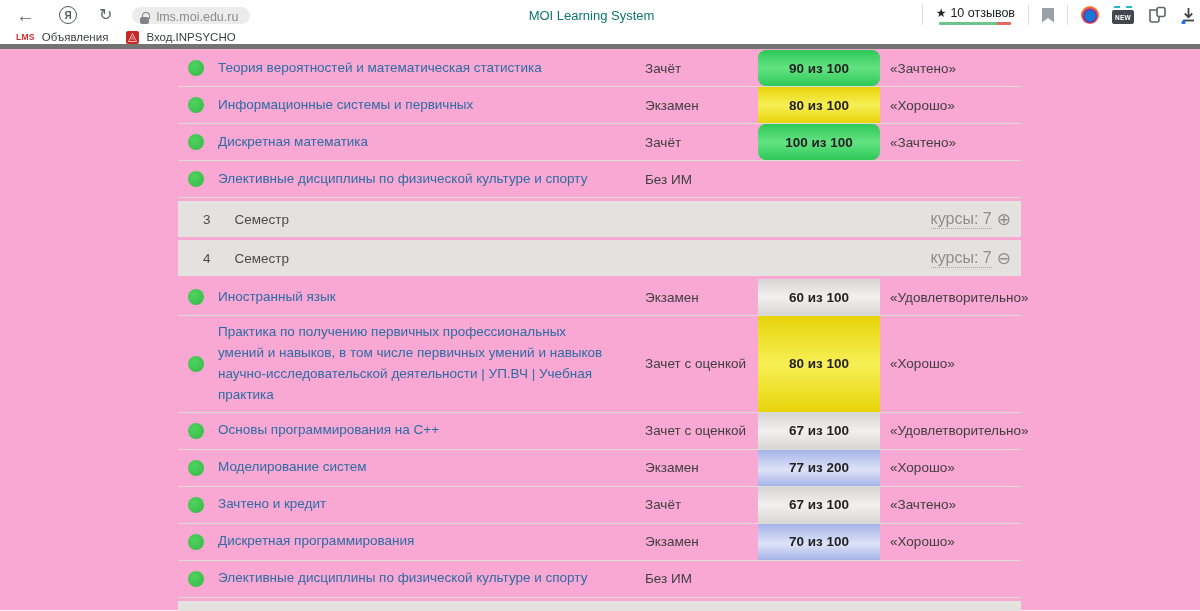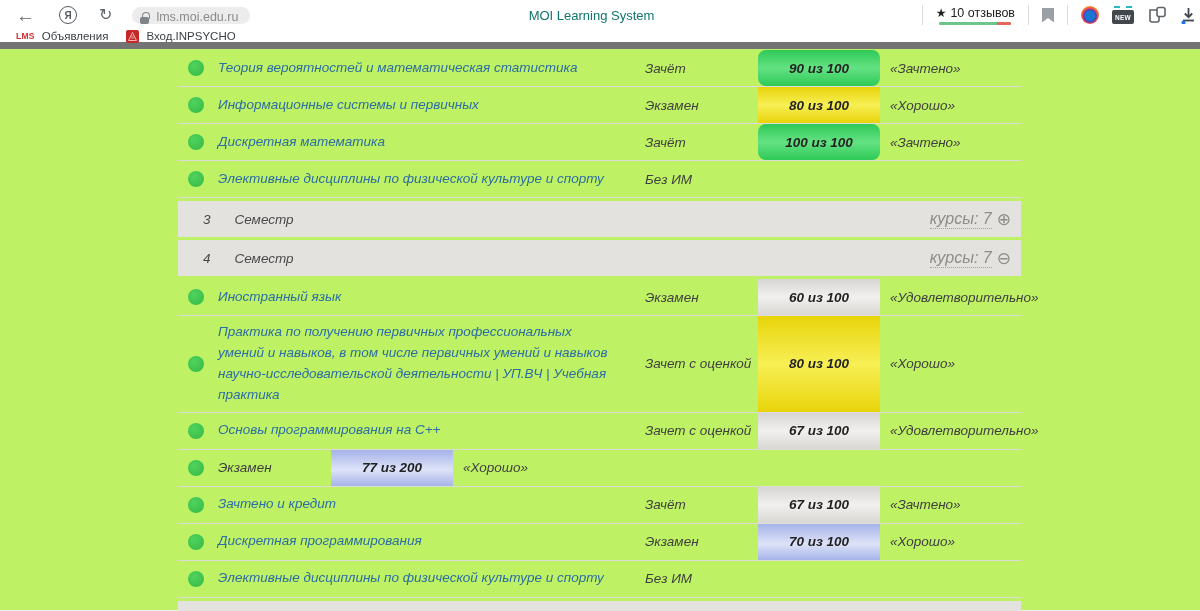--- a/index.html
+++ b/index.html
@@ -36,28 +36,28 @@
   .orb { width:18px; height:18px; border-radius:50%; cursor:pointer;
     background:radial-gradient(circle at 50% 55%, #1976d2 0 36%, #5e35b1 46%, #ef5350 58%, #ff9800 76%, #ec407a 100%); }
   .new-badge { position:relative; width:22px; height:14px; background:#41474d; border-radius:2px;
     color:#fff; font-size:6.5px; font-weight:bold; display:flex; align-items:center;
     justify-content:center; cursor:pointer; margin-top:4px; letter-spacing:.2px; }
   .new-badge:before { content:""; position:absolute; top:-4px; left:2px; right:2px; height:2px;
     border-top:2px dashed #26b8c6; }
   .ext-icon, .dl-icon { cursor:pointer; display:block; }
 
   
-  .bookmarks { width:1200px; height:19px; background:#fff; border-bottom:7px solid #737373;
+  .bookmarks { width:1200px; height:19px; background:#fff; border-bottom:5px solid #737373;
     display:flex; align-items:center; gap:6px; padding-left:10px; }
   .bm-item { display:flex; align-items:center; gap:7px; cursor:pointer; padding:0 6px; }
   .fav-lms { color:#d32f2f; font-weight:bold; font-size:8.5px; letter-spacing:.3px; }
   .bm-label { font-size:11.5px; color:#3c4043; }
 
   
-  .content { position:relative; width:1200px; height:561px; background:#bef264;font-style:italic; }
+  .content { position:relative; width:1200px; height:561px; background:#f9a8d4; }
   .grades { position:absolute; left:178px; top:1px; width:843px; }
 
   .row.course { display:flex; align-items:center; min-height:37px;
     border-bottom:1px solid #dedcd8; }
   .dot-wrap { flex:0 0 40px; display:flex; align-items:center; padding-left:10px; }
   .dot { width:16px; height:16px; border-radius:50%;
     background:radial-gradient(circle at 38% 34%, #4fd35e, #35b944); }
   .subject { flex:0 0 427px; font-size:13.5px; color:#2d6da3; line-height:1.55;
     text-decoration:none; cursor:pointer; padding:6px 30px 6px 0; }
   .atype { flex:0 0 113px; font-size:13.5px; color:#3f3f3f; }
@@ -213,20 +213,21 @@
         </span>
         <a class="subject">Основы программирования на C++</a>
         <span class="atype">Зачет с оценкой</span>
         <span class="score score-gray">67 из 100</span>
         <span class="grade">«Удовлетворительно»</span>
       </div>
       <div class="row course">
         <span class="dot-wrap">
           <span class="dot"></span>
         </span>
+        <a class="subject">Моделирование систем</a>
         <span class="atype">Экзамен</span>
         <span class="score score-blue">77 из 200</span>
         <span class="grade">«Хорошо»</span>
       </div>
       <div class="row course">
         <span class="dot-wrap">
           <span class="dot"></span>
         </span>
         <a class="subject">Зачтено и кредит</a>
         <span class="atype">Зачёт</span>

